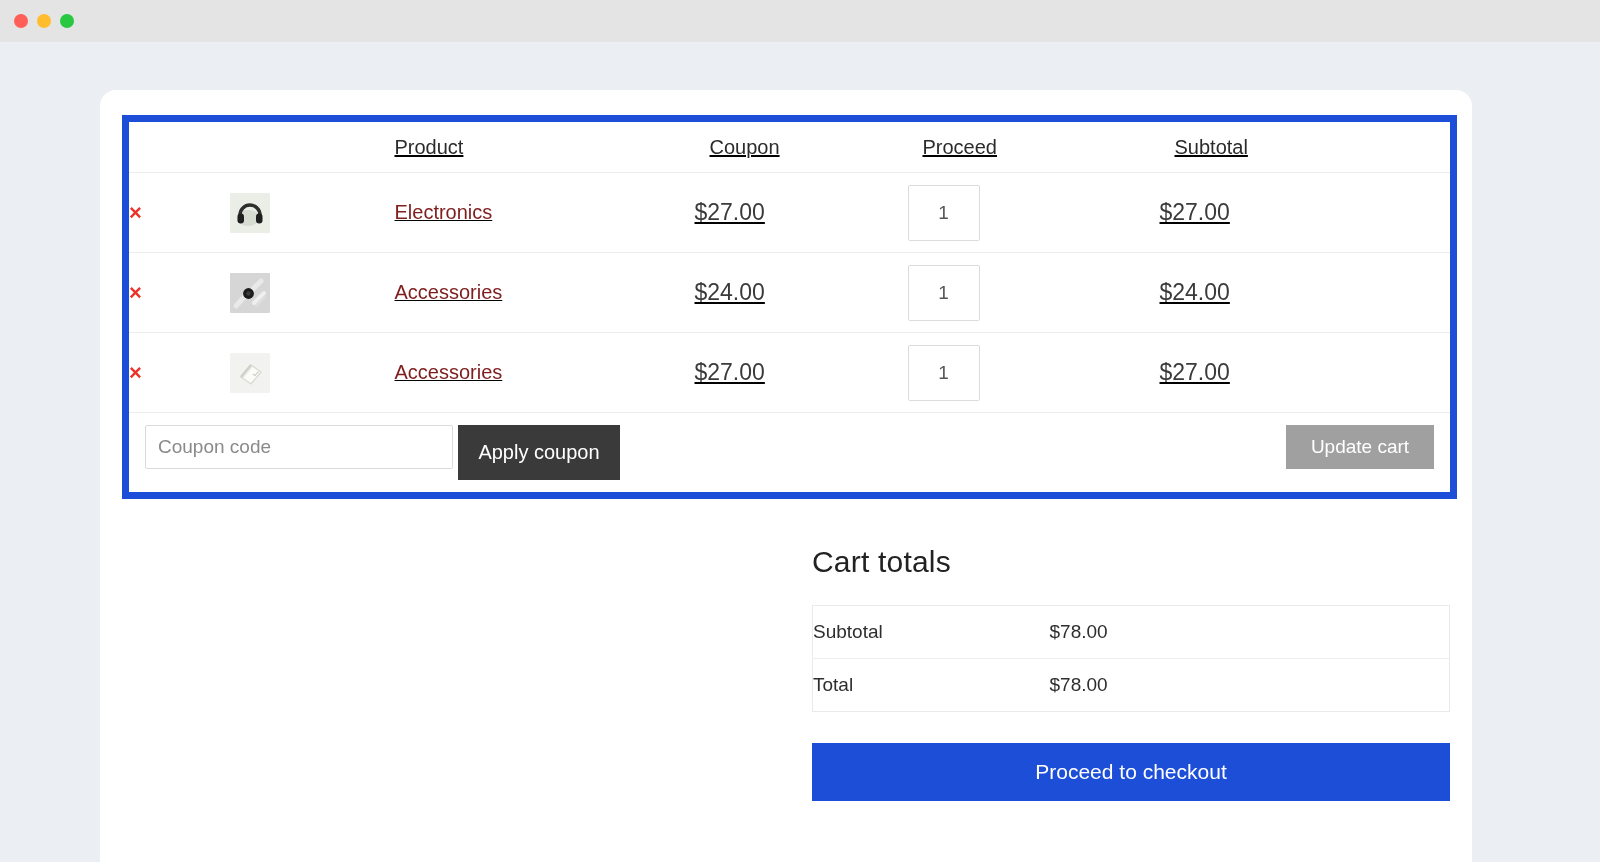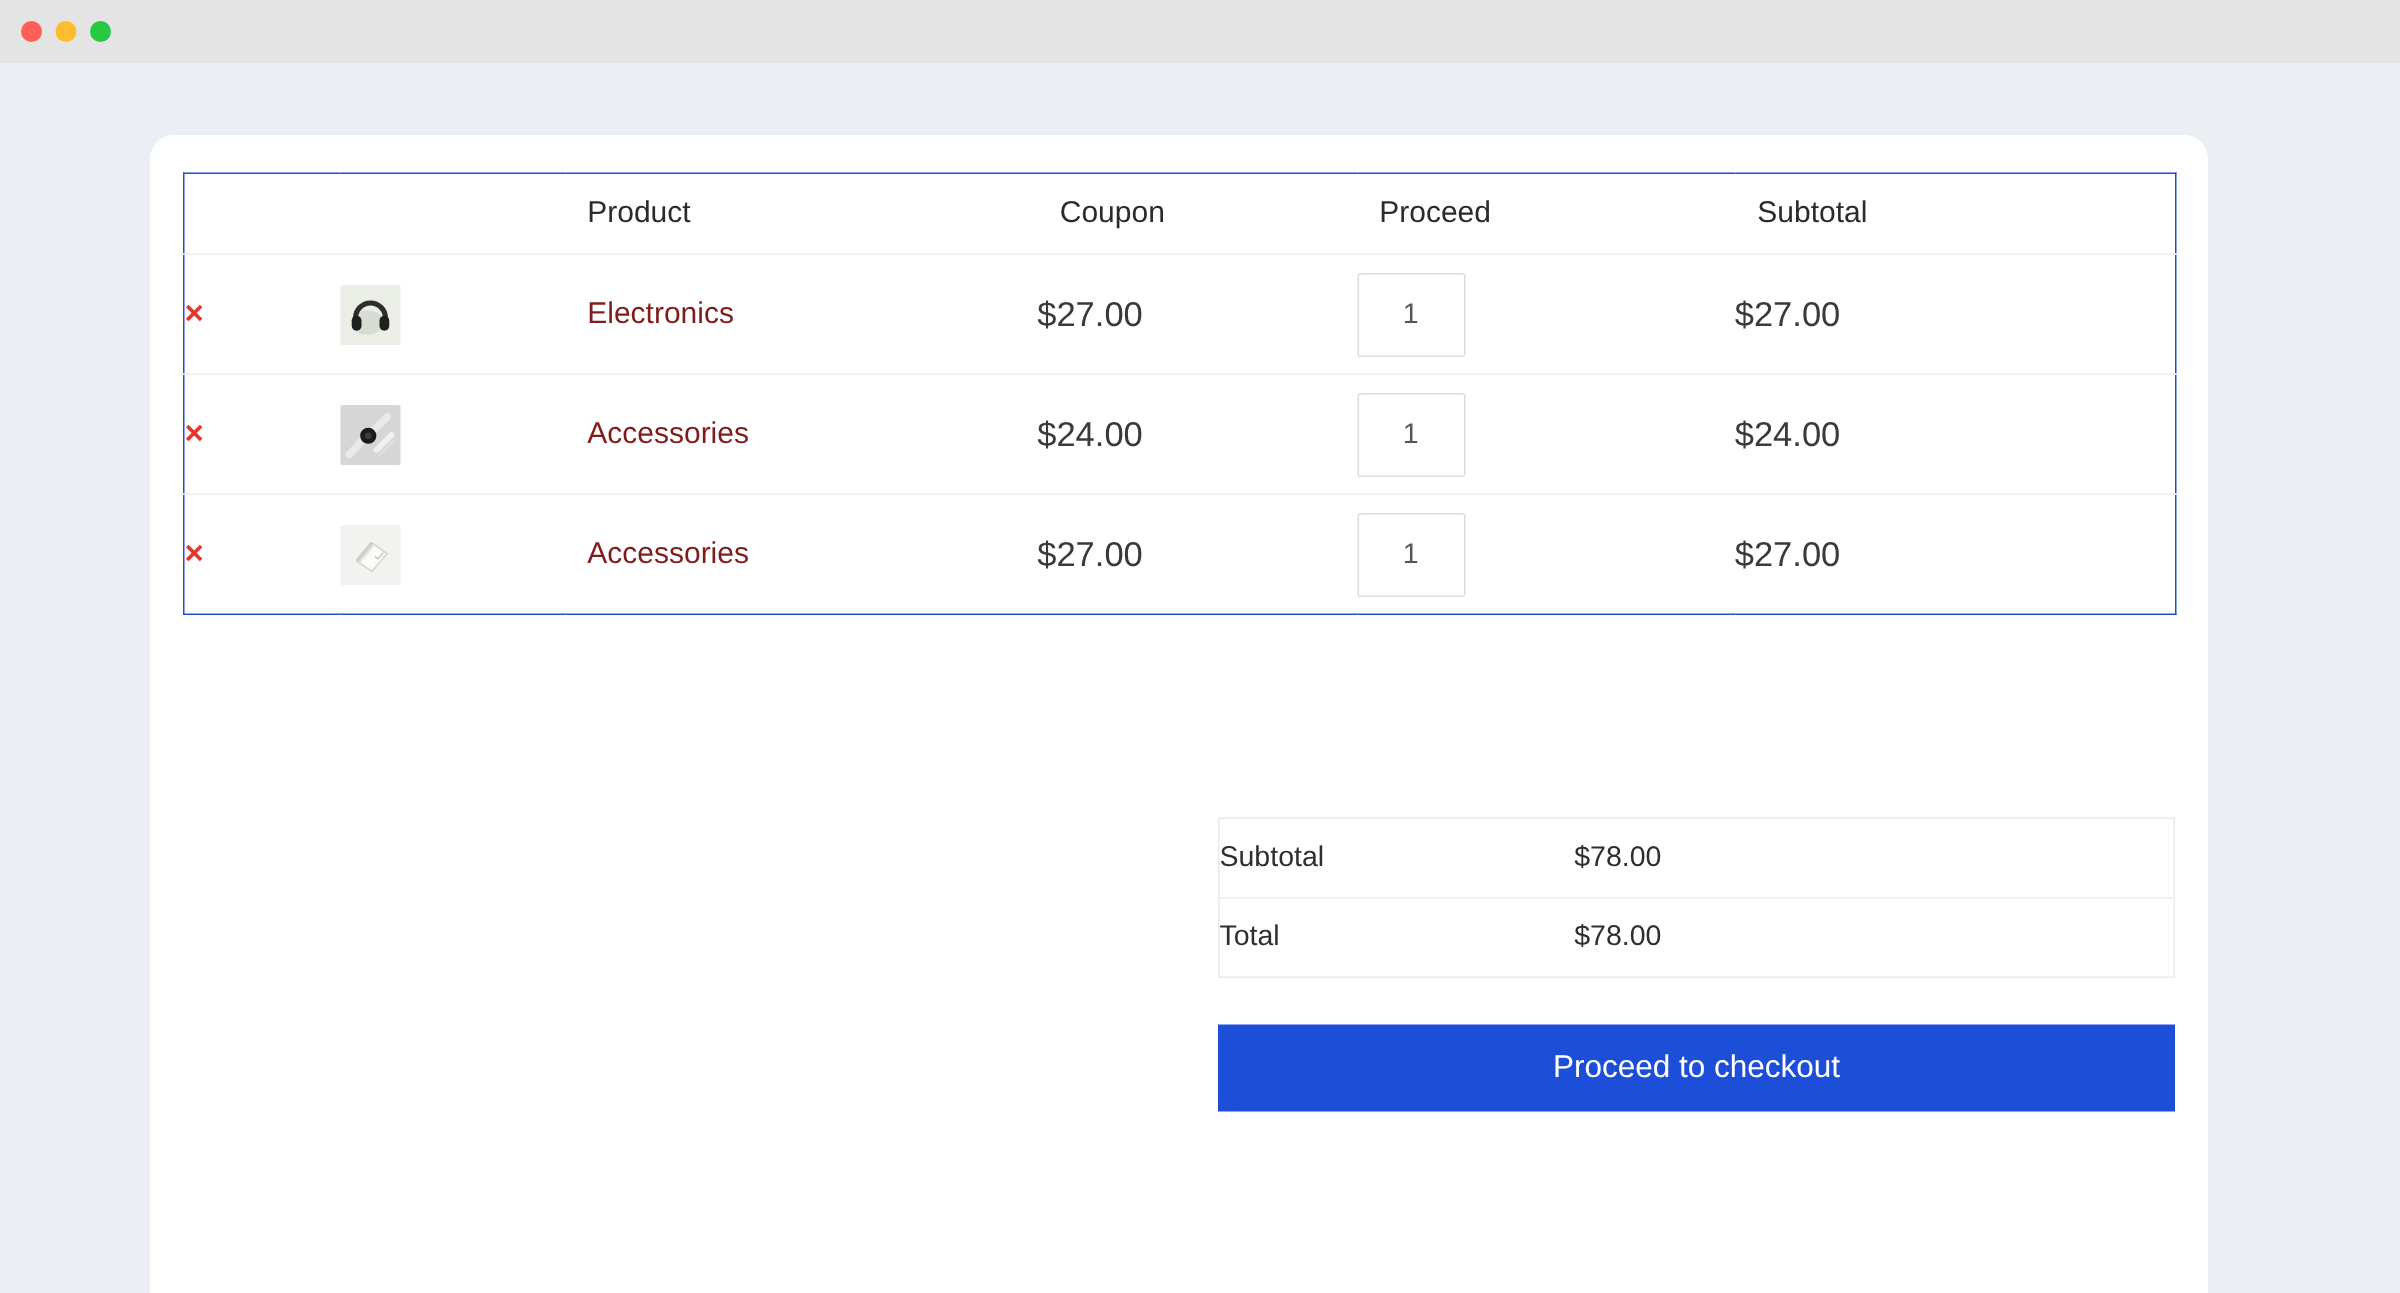--- a/index.html
+++ b/index.html
@@ -51,23 +51,24 @@
     background: #ffffff;
     border-radius: 16px;
   }
 
   
   .cart-table {
     position: absolute;
     left: 22px;
     top: 25px;
     width: 1328px;
-    border: 1px solid #1d4ed8;
+    border: 7px solid #1d4ed8;
     border-collapse: collapse;
     table-layout: fixed;
+    text-decoration: underline;
   }
   .cart-table td, .cart-table th {
     border-bottom: 1px solid #ececec;
     vertical-align: middle;
     text-align: left;
   }
   .cart-table tr:last-child td { border-bottom: none; }
 
   .col-remove { width: 104px; }
   .col-thumb  { width: 150px; }
@@ -325,25 +326,35 @@
           <td>
             <span class="prod-link">Accessories</span>
           </td>
           <td class="price-cell">$27.00</td>
           <td class="qty-cell">
             <input class="qty-input" type="text" value="1" style="">
           </td>
           <td class="sub-cell">$27.00</td>
         </tr>
 
+        <tr>
+          <td class="coupon-cell" colspan="6">
+            <div class="coupon-inner">
+              <input class="coupon-input" type="text" placeholder="Coupon code" style="">
+              <button class="apply-btn">Apply coupon</button>
+              <button class="update-btn">Update cart</button>
+            </div>
+          </td>
+        </tr>
 
       </tbody>
     </table>
 
     <div class="totals-wrap">
+      <div class="totals-title">Cart totals</div>
 
       <table class="totals-table">
         <tbody>
           <tr>
             <td class="tot-label">Subtotal</td>
             <td class="tot-value">$78.00</td>
           </tr>
           <tr>
             <td class="tot-label">Total</td>
             <td class="tot-value">$78.00</td>

